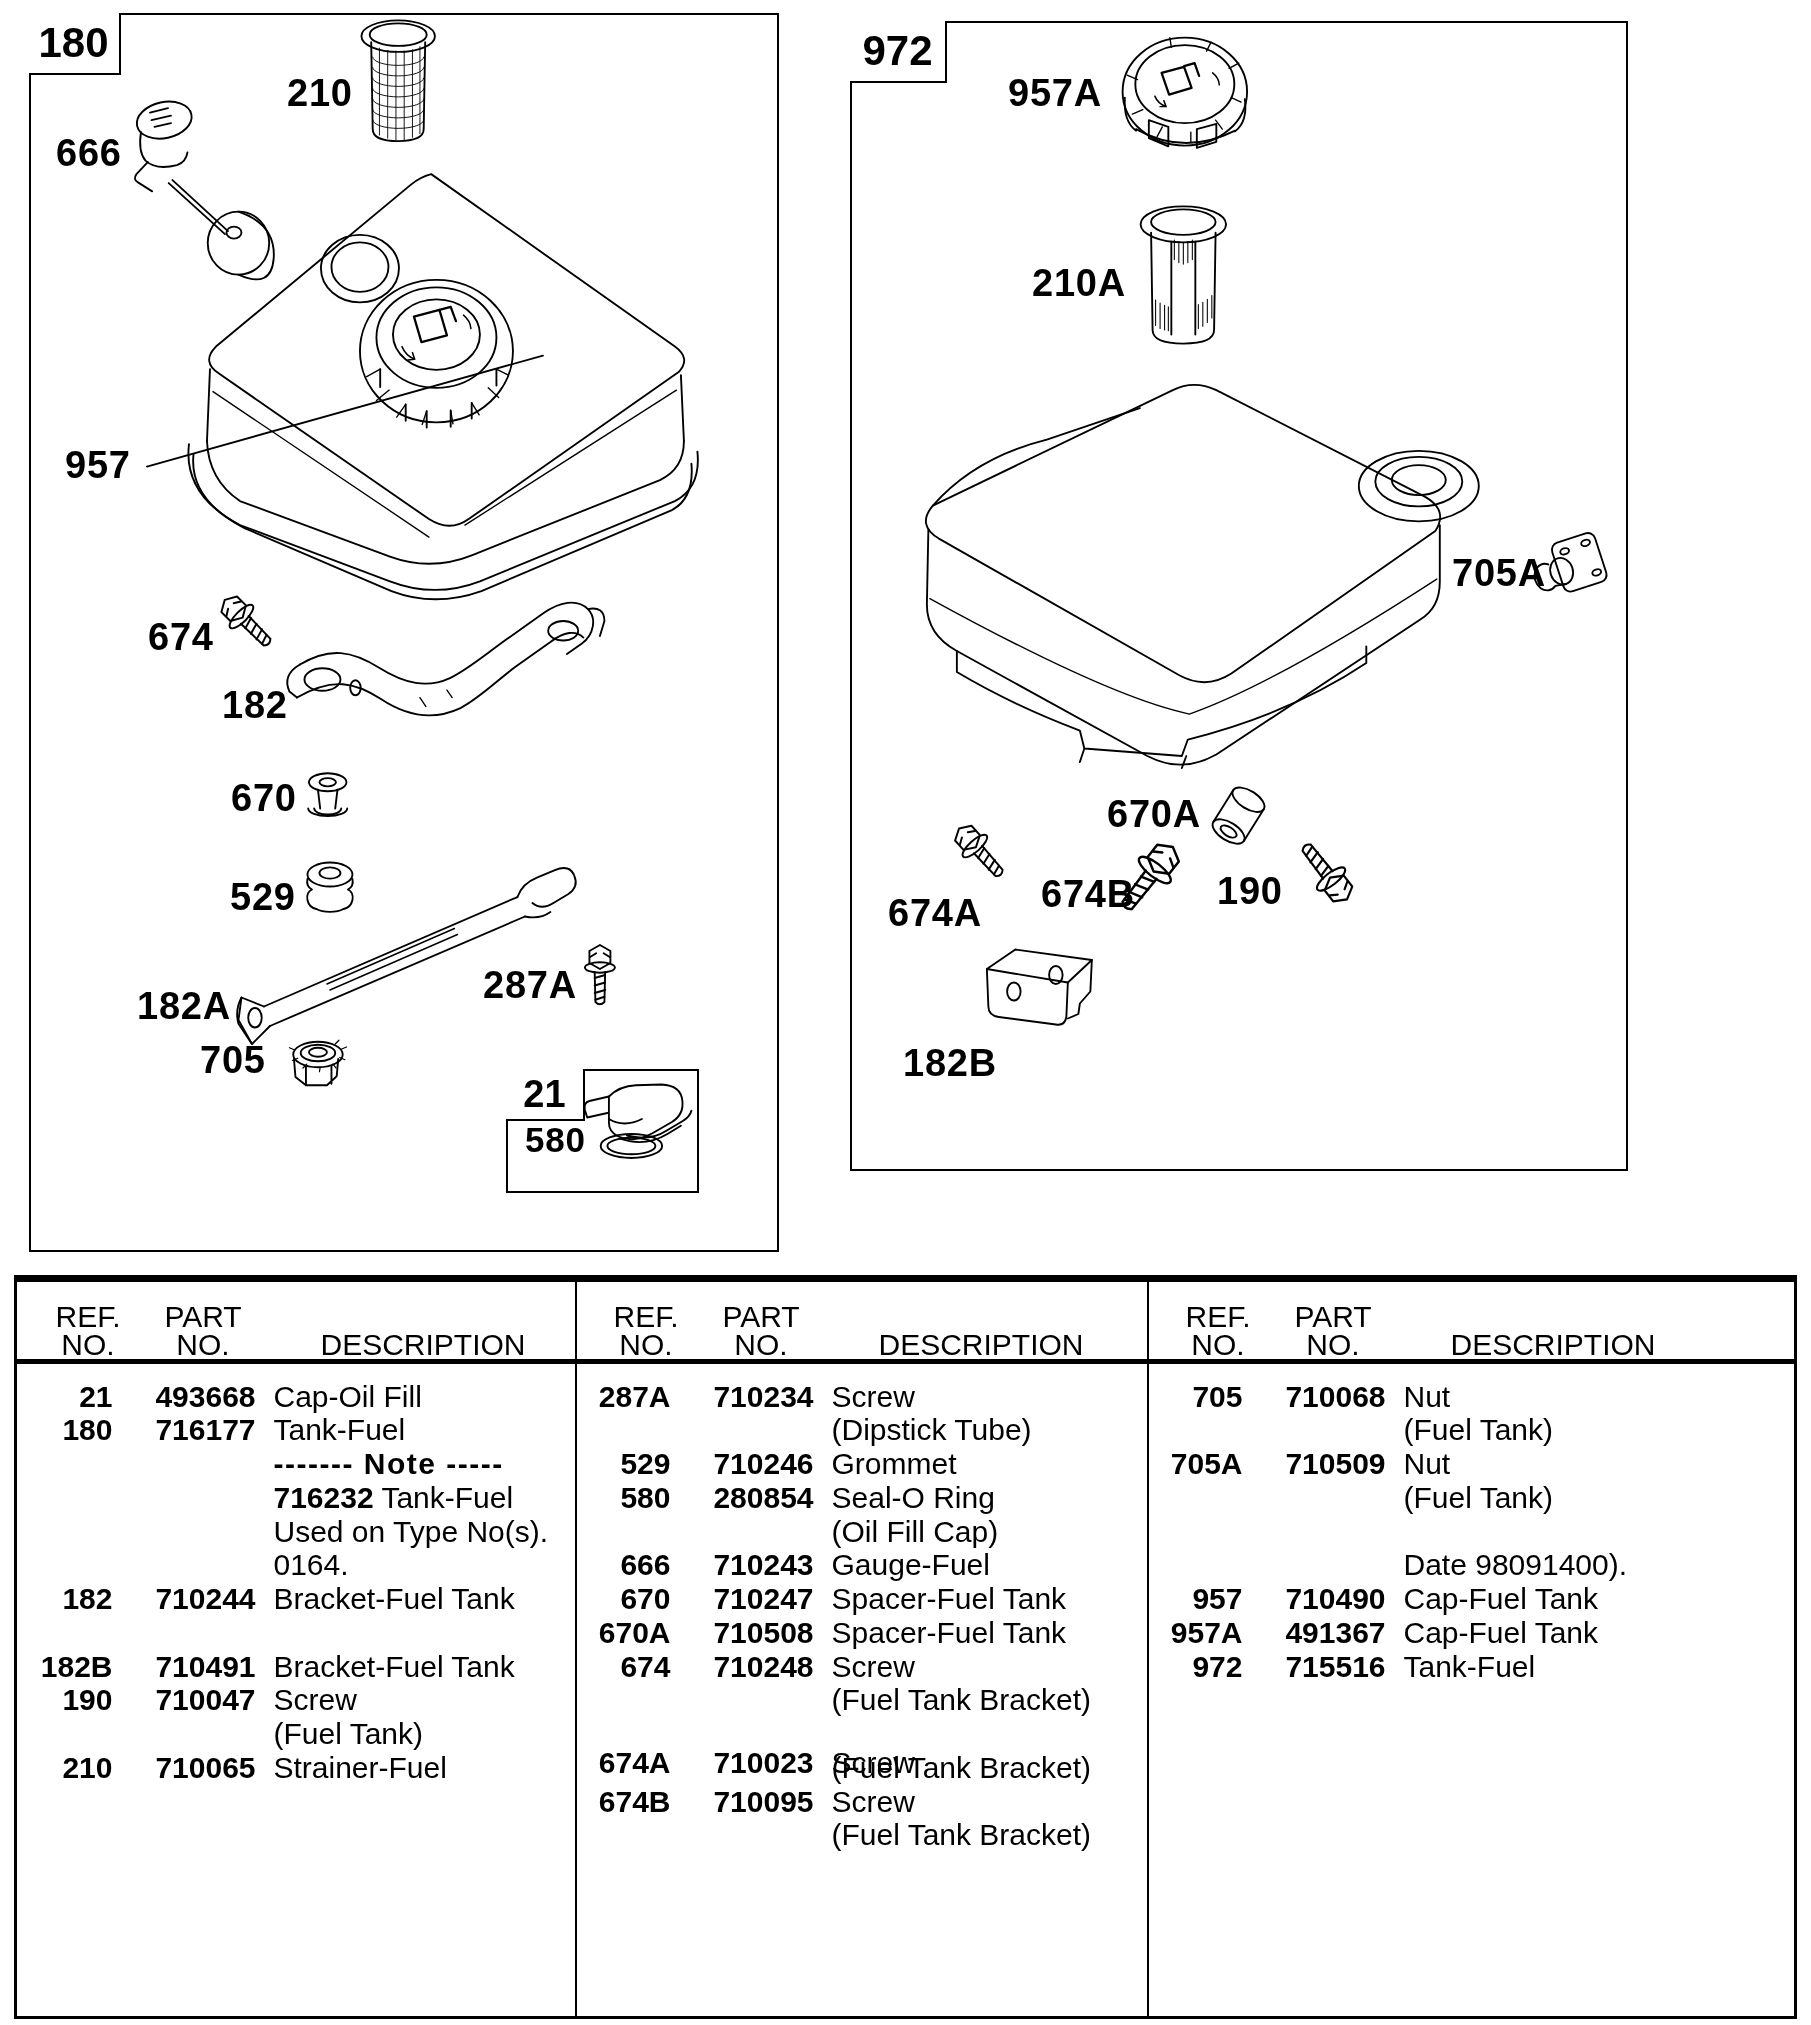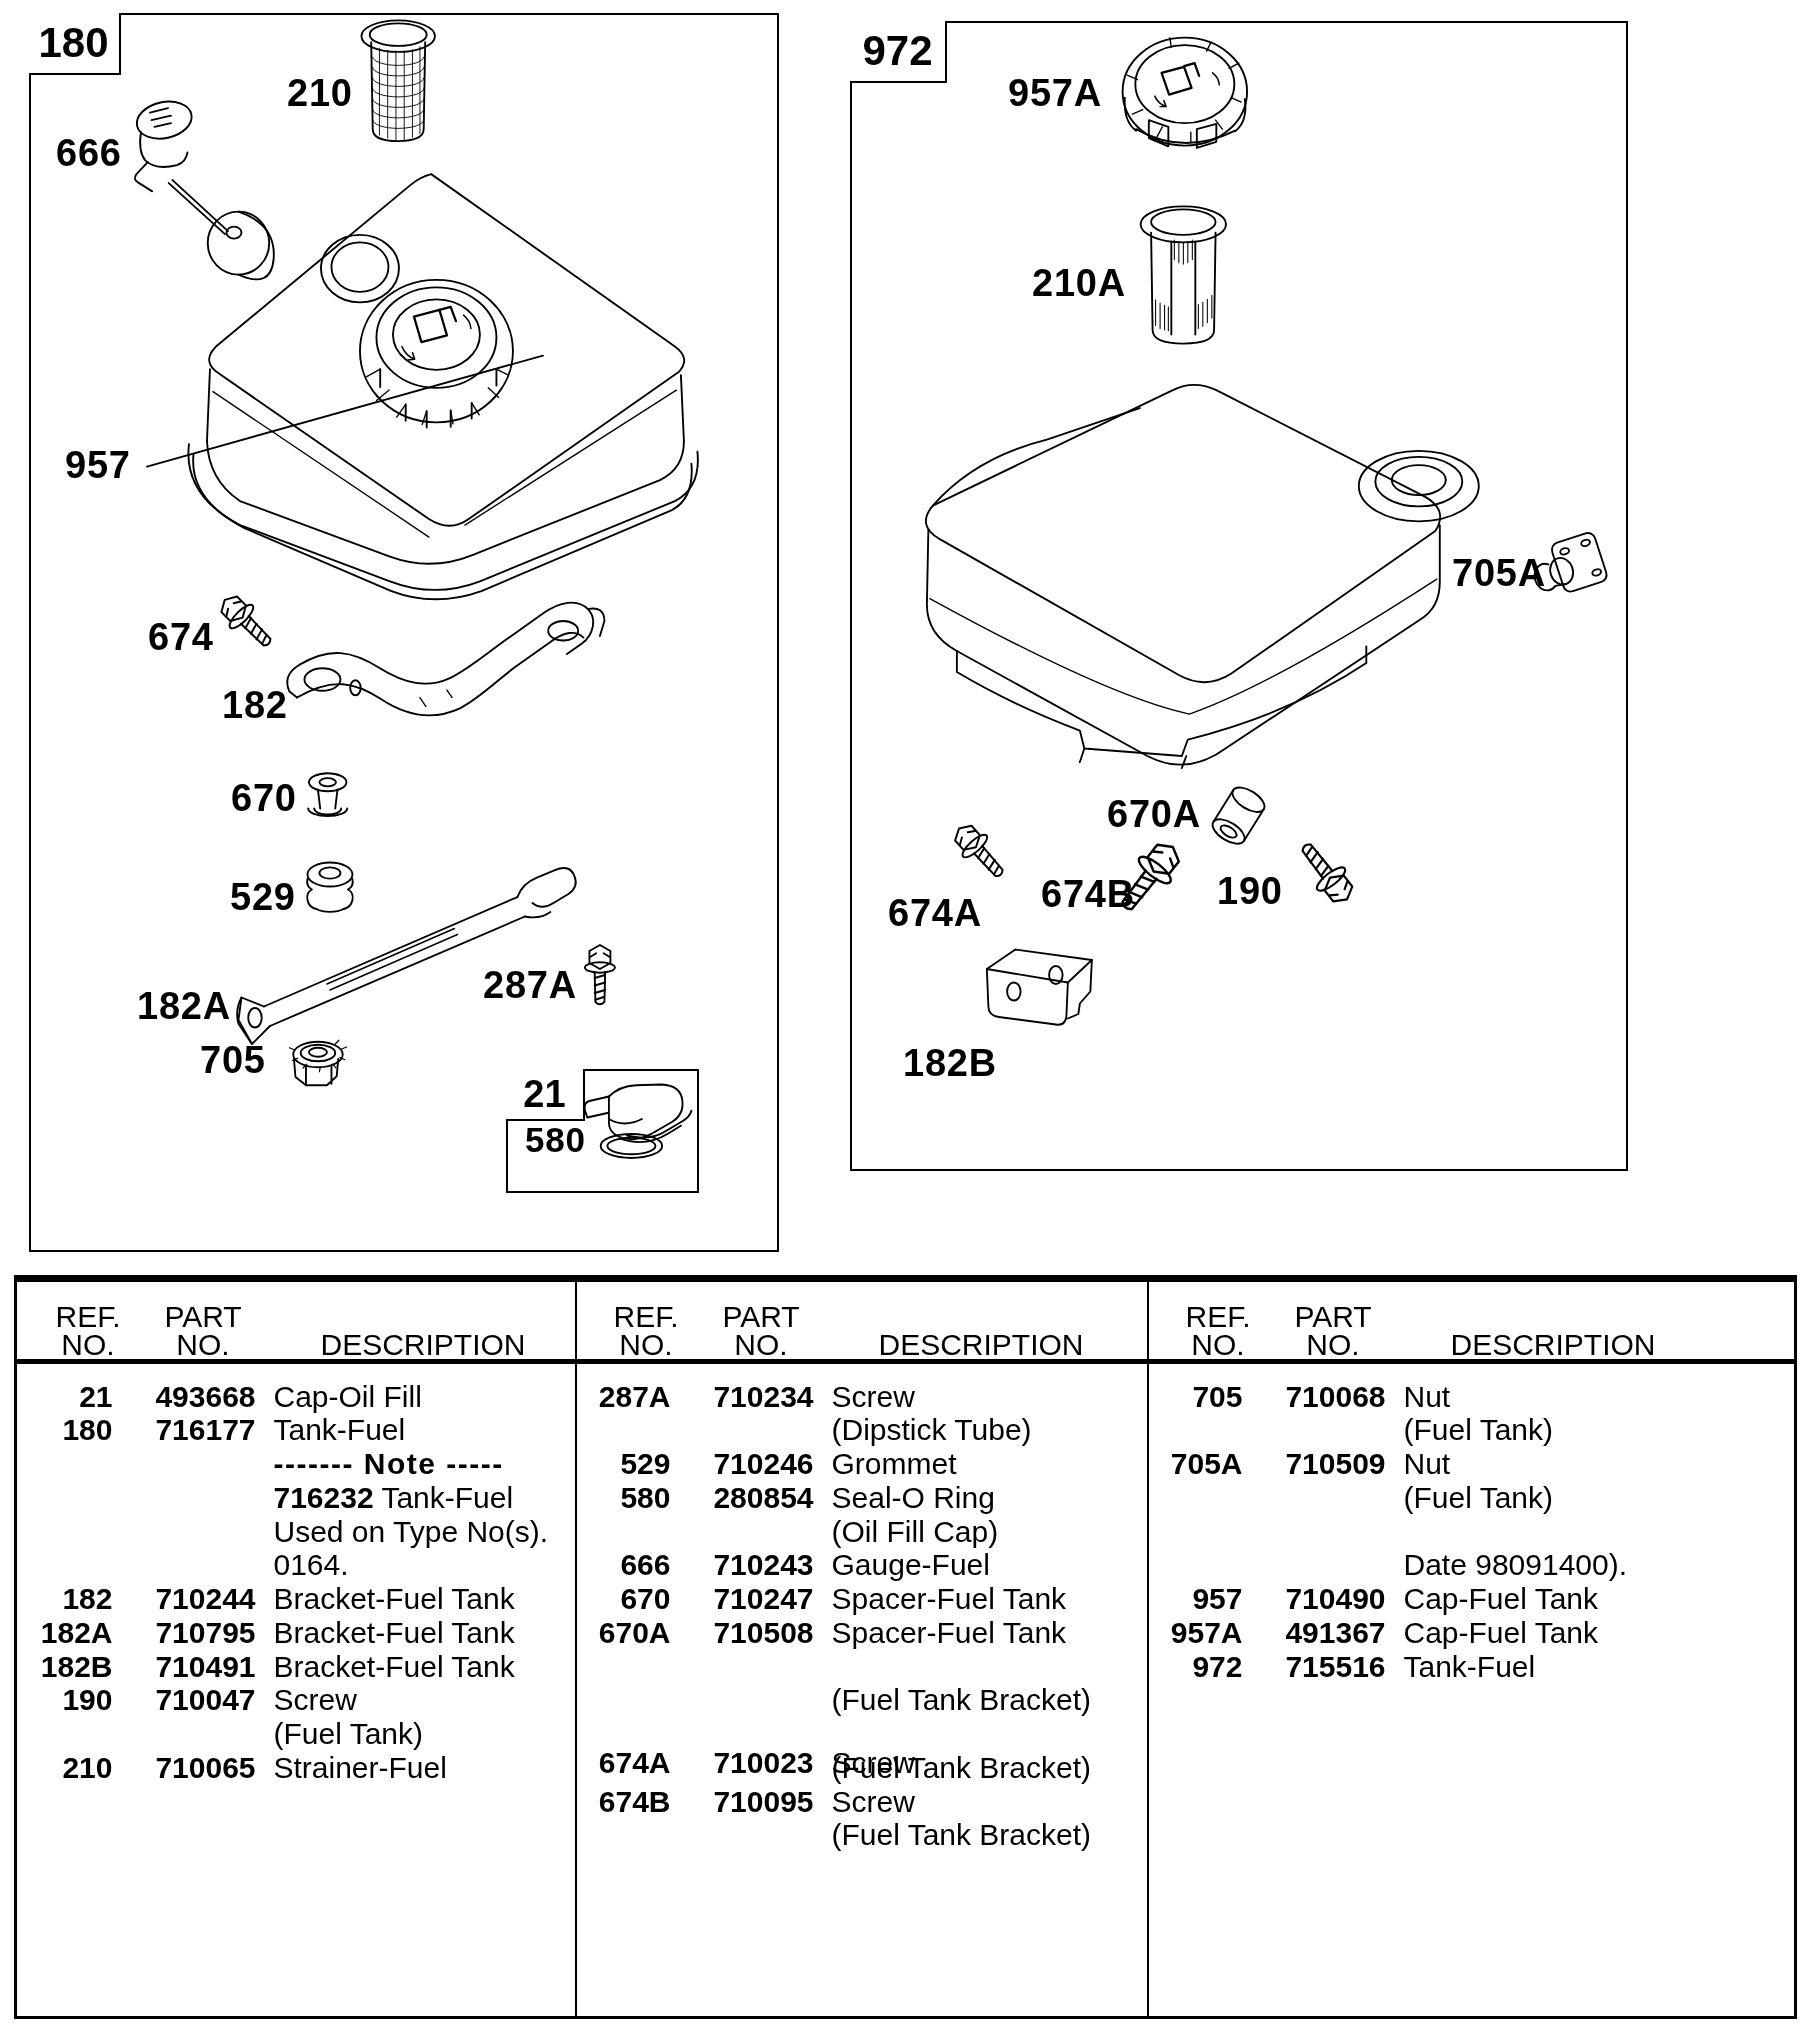--- a/index.html
+++ b/index.html
@@ -261,40 +261,40 @@
     <span class="th" style="left:134px;top:19.5px;width:105px;">PART</span>
     <span class="th" style="left:134px;top:48px;width:105px;">NO.</span>
     <span class="th" style="left:264px;top:48px;width:285px;">DESCRIPTION</span>
   <div class="trow" style="top: 98px;"><span class="tref">21</span><span class="tpart">493668</span><span class="tdesc">Cap-Oil Fill</span></div>
       <div class="trow" style="top: 131px;"><span class="tref">180</span><span class="tpart">716177</span><span class="tdesc">Tank-Fuel</span></div>
       <div class="trow noterow" style="top: 165px;"><span class="tref"></span><span class="tpart"></span><span class="tdesc">------- Note -----</span></div>
       <div class="trow" style="top: 199px;"><span class="tref"></span><span class="tpart"></span><span class="tdesc"><b>716232</b> Tank-Fuel</span></div>
       <div class="trow" style="top: 233px;"><span class="tref"></span><span class="tpart"></span><span class="tdesc">Used on Type No(s).</span></div>
       <div class="trow" style="top: 266px;"><span class="tref"></span><span class="tpart"></span><span class="tdesc">0164.</span></div>
       <div class="trow" style="top: 300px;"><span class="tref">182</span><span class="tpart">710244</span><span class="tdesc">Bracket-Fuel Tank</span></div>
-      <div class="trow" style="top: 334px;"><span class="tref">182A</span><span class="tpart">710795</span><span class="tdesc">Bracket-Fuel Tank</span></div>
       <div class="trow" style="top: 368px;"><span class="tref">182B</span><span class="tpart">710491</span><span class="tdesc">Bracket-Fuel Tank</span></div>
       <div class="trow" style="top: 401px;"><span class="tref">190</span><span class="tpart">710047</span><span class="tdesc">Screw</span></div>
       <div class="trow" style="top: 435px;"><span class="tref"></span><span class="tpart"></span><span class="tdesc">(Fuel Tank)</span></div>
       <div class="trow" style="top: 469px;"><span class="tref">210</span><span class="tpart">710065</span><span class="tdesc">Strainer-Fuel</span></div>
     </div>
   <div class="tcol" style="left:558px;width:572px;">
     <span class="th" style="left:22.5px;top:19.5px;width:98px;">REF.</span>
     <span class="th" style="left:22.5px;top:48px;width:98px;">NO.</span>
     <span class="th" style="left:134px;top:19.5px;width:105px;">PART</span>
     <span class="th" style="left:134px;top:48px;width:105px;">NO.</span>
     <span class="th" style="left:264px;top:48px;width:285px;">DESCRIPTION</span>
   <div class="trow" style="top: 98px;"><span class="tref">287A</span><span class="tpart">710234</span><span class="tdesc">Screw</span></div>
       <div class="trow" style="top: 131px;"><span class="tref"></span><span class="tpart"></span><span class="tdesc">(Dipstick Tube)</span></div>
       <div class="trow" style="top: 165px;"><span class="tref">529</span><span class="tpart">710246</span><span class="tdesc">Grommet</span></div>
       <div class="trow" style="top: 199px;"><span class="tref">580</span><span class="tpart">280854</span><span class="tdesc">Seal-O Ring</span></div>
       <div class="trow" style="top: 233px;"><span class="tref"></span><span class="tpart"></span><span class="tdesc">(Oil Fill Cap)</span></div>
       <div class="trow" style="top: 266px;"><span class="tref">666</span><span class="tpart">710243</span><span class="tdesc">Gauge-Fuel</span></div>
       <div class="trow" style="top: 300px;"><span class="tref">670</span><span class="tpart">710247</span><span class="tdesc">Spacer-Fuel Tank</span></div>
       <div class="trow" style="top: 334px;"><span class="tref">670A</span><span class="tpart">710508</span><span class="tdesc">Spacer-Fuel Tank</span></div>
+      <div class="trow" style="top: 368px;"><span class="tref">674</span><span class="tpart">710248</span><span class="tdesc">Screw</span></div>
       <div class="trow" style="top: 401px;"><span class="tref"></span><span class="tpart"></span><span class="tdesc">(Fuel Tank Bracket)</span></div>
       <div class="trow" style="top: 435px; margin-top: 29px;"><span class="tref">674A</span><span class="tpart">710023</span><span class="tdesc">Screw</span></div>
       <div class="trow" style="top: 469px;"><span class="tref"></span><span class="tpart"></span><span class="tdesc">(Fuel Tank Bracket)</span></div>
       <div class="trow" style="top: 503px;"><span class="tref">674B</span><span class="tpart">710095</span><span class="tdesc">Screw</span></div>
       <div class="trow" style="top: 536px;"><span class="tref"></span><span class="tpart"></span><span class="tdesc">(Fuel Tank Bracket)</span></div>
     </div>
   <div class="tcol" style="left:1130px;width:650px;">
     <span class="th" style="left:22.5px;top:19.5px;width:98px;">REF.</span>
     <span class="th" style="left:22.5px;top:48px;width:98px;">NO.</span>
     <span class="th" style="left:134px;top:19.5px;width:105px;">PART</span>

